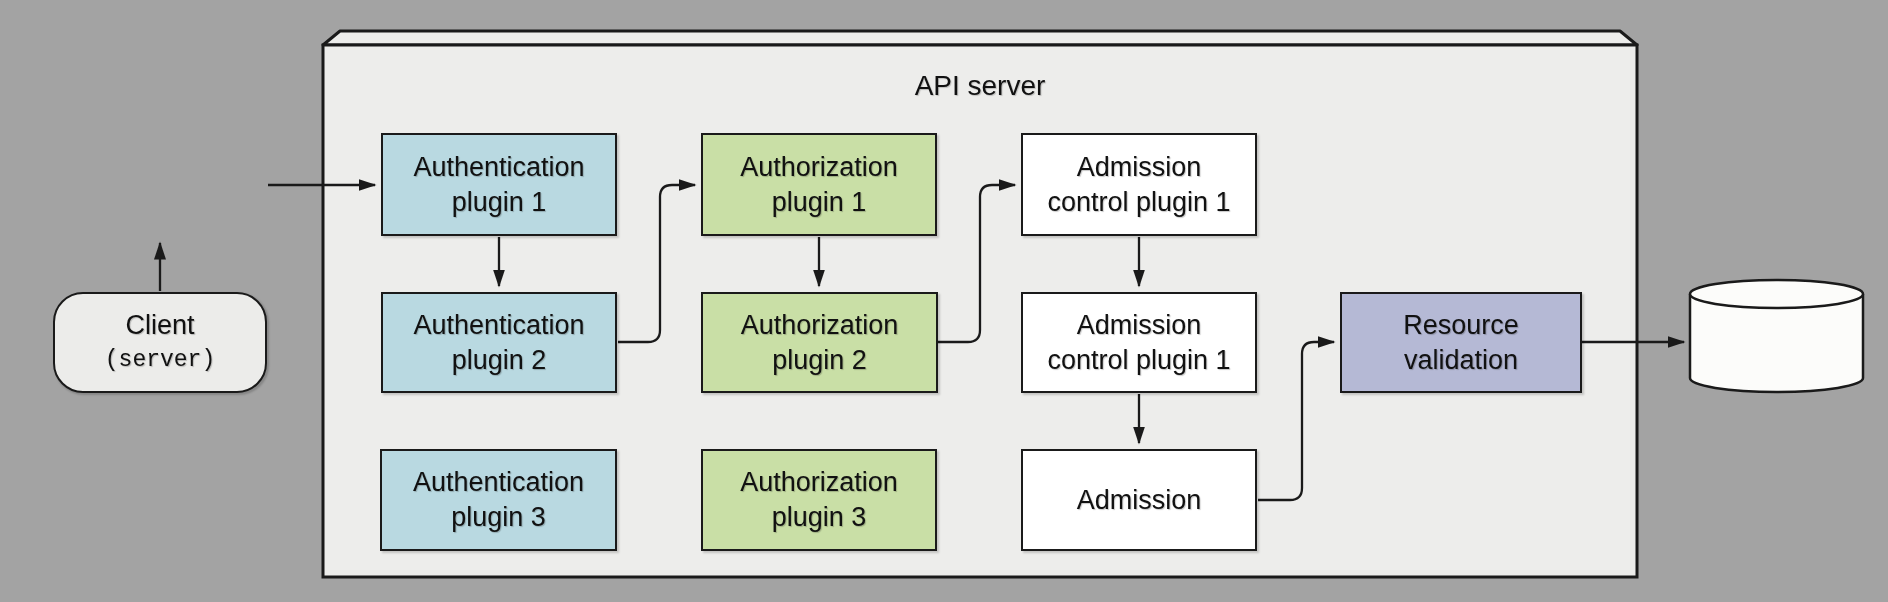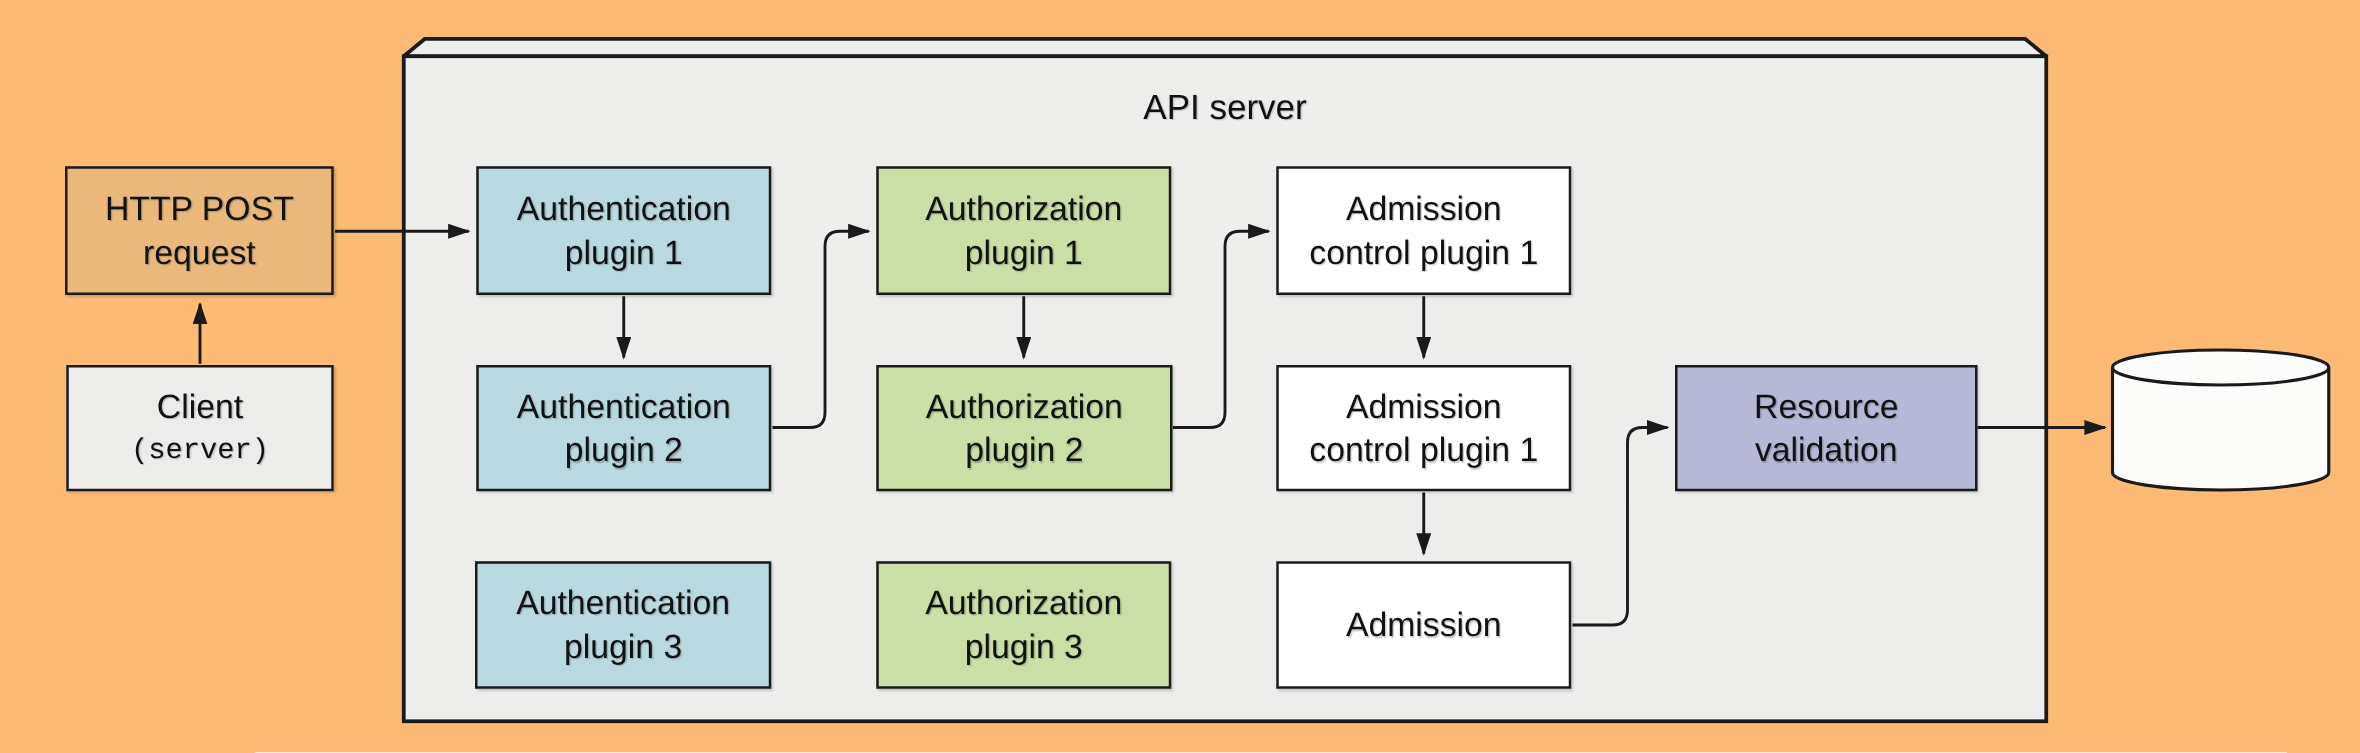--- a/index.html
+++ b/index.html
@@ -1,19 +1,19 @@
 <!DOCTYPE html>
 <html><head>
 <meta charset="utf-8">
 <style>
   html,body{margin:0;padding:0;background:#ffffff;}
   #canvas{
     position:relative;
     width:1888px;height:602px;
-    background:#fdba74;
+    background:#a3a3a3;
     font-family:"Liberation Sans", sans-serif;
     overflow:hidden;
   }
   #lines{position:absolute;left:0;top:0;width:1888px;height:602px;}
   .node{
     position:absolute;
     box-sizing:border-box;
     border:2.6px solid #1a1a1a;
     display:flex;
     flex-direction:column;
@@ -37,21 +37,21 @@
     color:#111111;
     text-shadow:1px 1px 1px rgba(0,0,0,0.2);
     z-index:2;
   }
   .mono{
     font-family:"Liberation Mono", monospace;
     font-size:23px;
   }
   
   .n-httppost{left:52px;top:133px;width:215px;height:103px;}
-  .n-client{left:53px;top:292px;width:214px;height:101px;}
+  .n-client{left:53px;top:292px;width:214px;height:101px;border-radius:30px;}
   .n-auth1{left:381px;top:133px;width:236px;height:103px;}
   .n-auth2{left:381px;top:292px;width:236px;height:101px;}
   .n-auth3{left:380px;top:449px;width:237px;height:102px;}
   .n-authz1{left:701px;top:133px;width:236px;height:103px;}
   .n-authz2{left:701px;top:292px;width:237px;height:101px;}
   .n-authz3{left:701px;top:449px;width:236px;height:102px;}
   .n-adm1{left:1021px;top:133px;width:236px;height:103px;}
   .n-adm2{left:1021px;top:292px;width:236px;height:101px;}
   .n-adm3{left:1021px;top:449px;width:236px;height:102px;}
   .n-rv{left:1340px;top:292px;width:242px;height:101px;}
@@ -85,24 +85,20 @@
     <path d="M1139,237 L1139,286" marker-end="url(#arrow)" fill="none" stroke-width="2.3" stroke="#1A1A1A"></path>
     <path d="M1139,394 L1139,443" marker-end="url(#arrow)" fill="none" stroke-width="2.3" stroke="#1A1A1A"></path>
     <path d="M1258,500 L1290,500 Q1302,500 1302,488 L1302,354 Q1302,342 1314,342 L1334,342" marker-end="url(#arrow)" fill="none" stroke-width="2.3" stroke="#1A1A1A"></path>
     <path d="M1578,342 L1684,342" marker-end="url(#arrow)" fill="none" stroke-width="2.3" stroke="#1A1A1A"></path>
   </svg>
 
   <div class="floating-label t-apiserver">
     <span>API server</span>
   </div>
 
-  <div class="node n-httppost" style="background-color: rgb(233, 184, 122);">
-    <span>HTTP POST</span>
-    <span>request</span>
-  </div>
 
   <div class="node n-client" style="background-color: rgb(236, 236, 234);">
     <span>Client</span>
     <span class="mono">(server)</span>
   </div>
 
   <div class="node n-auth1" style="background-color: rgb(185, 217, 225);">
     <span>Authentication</span>
     <span>plugin 1</span>
   </div>

